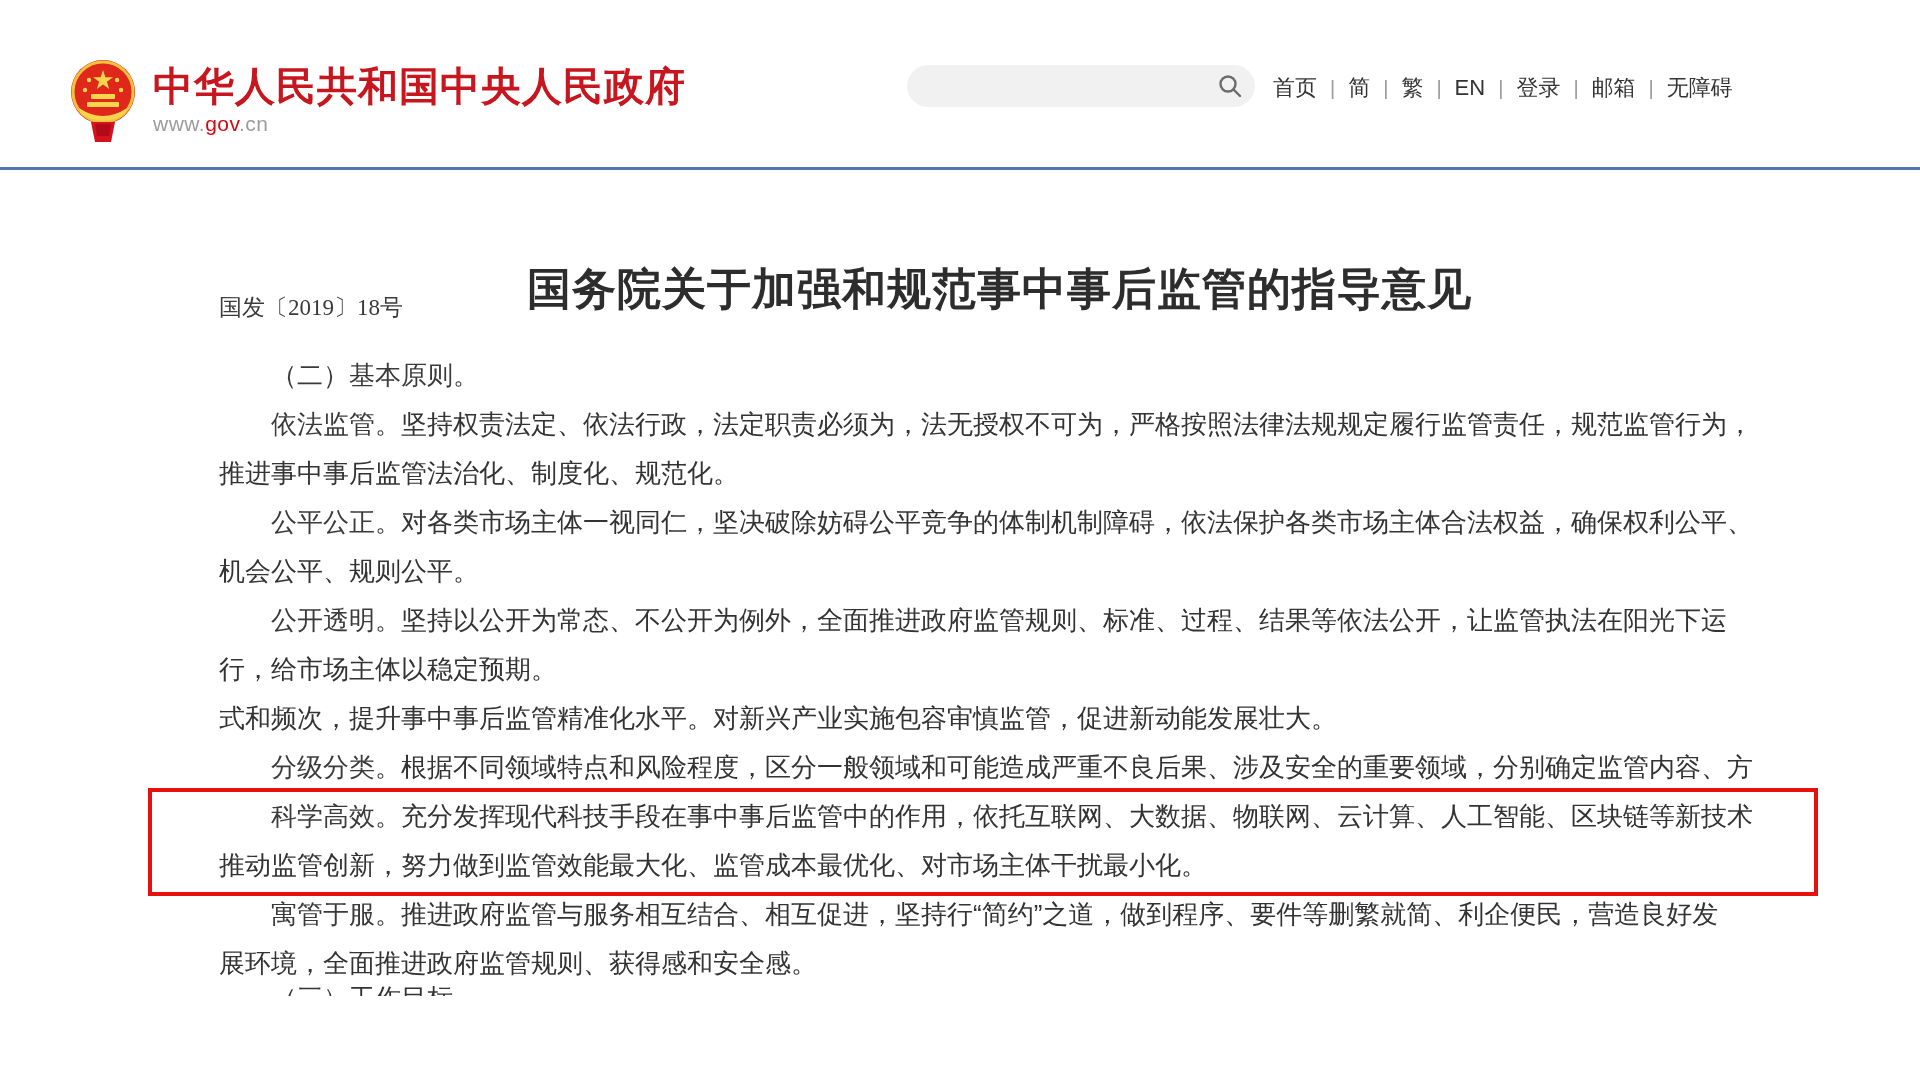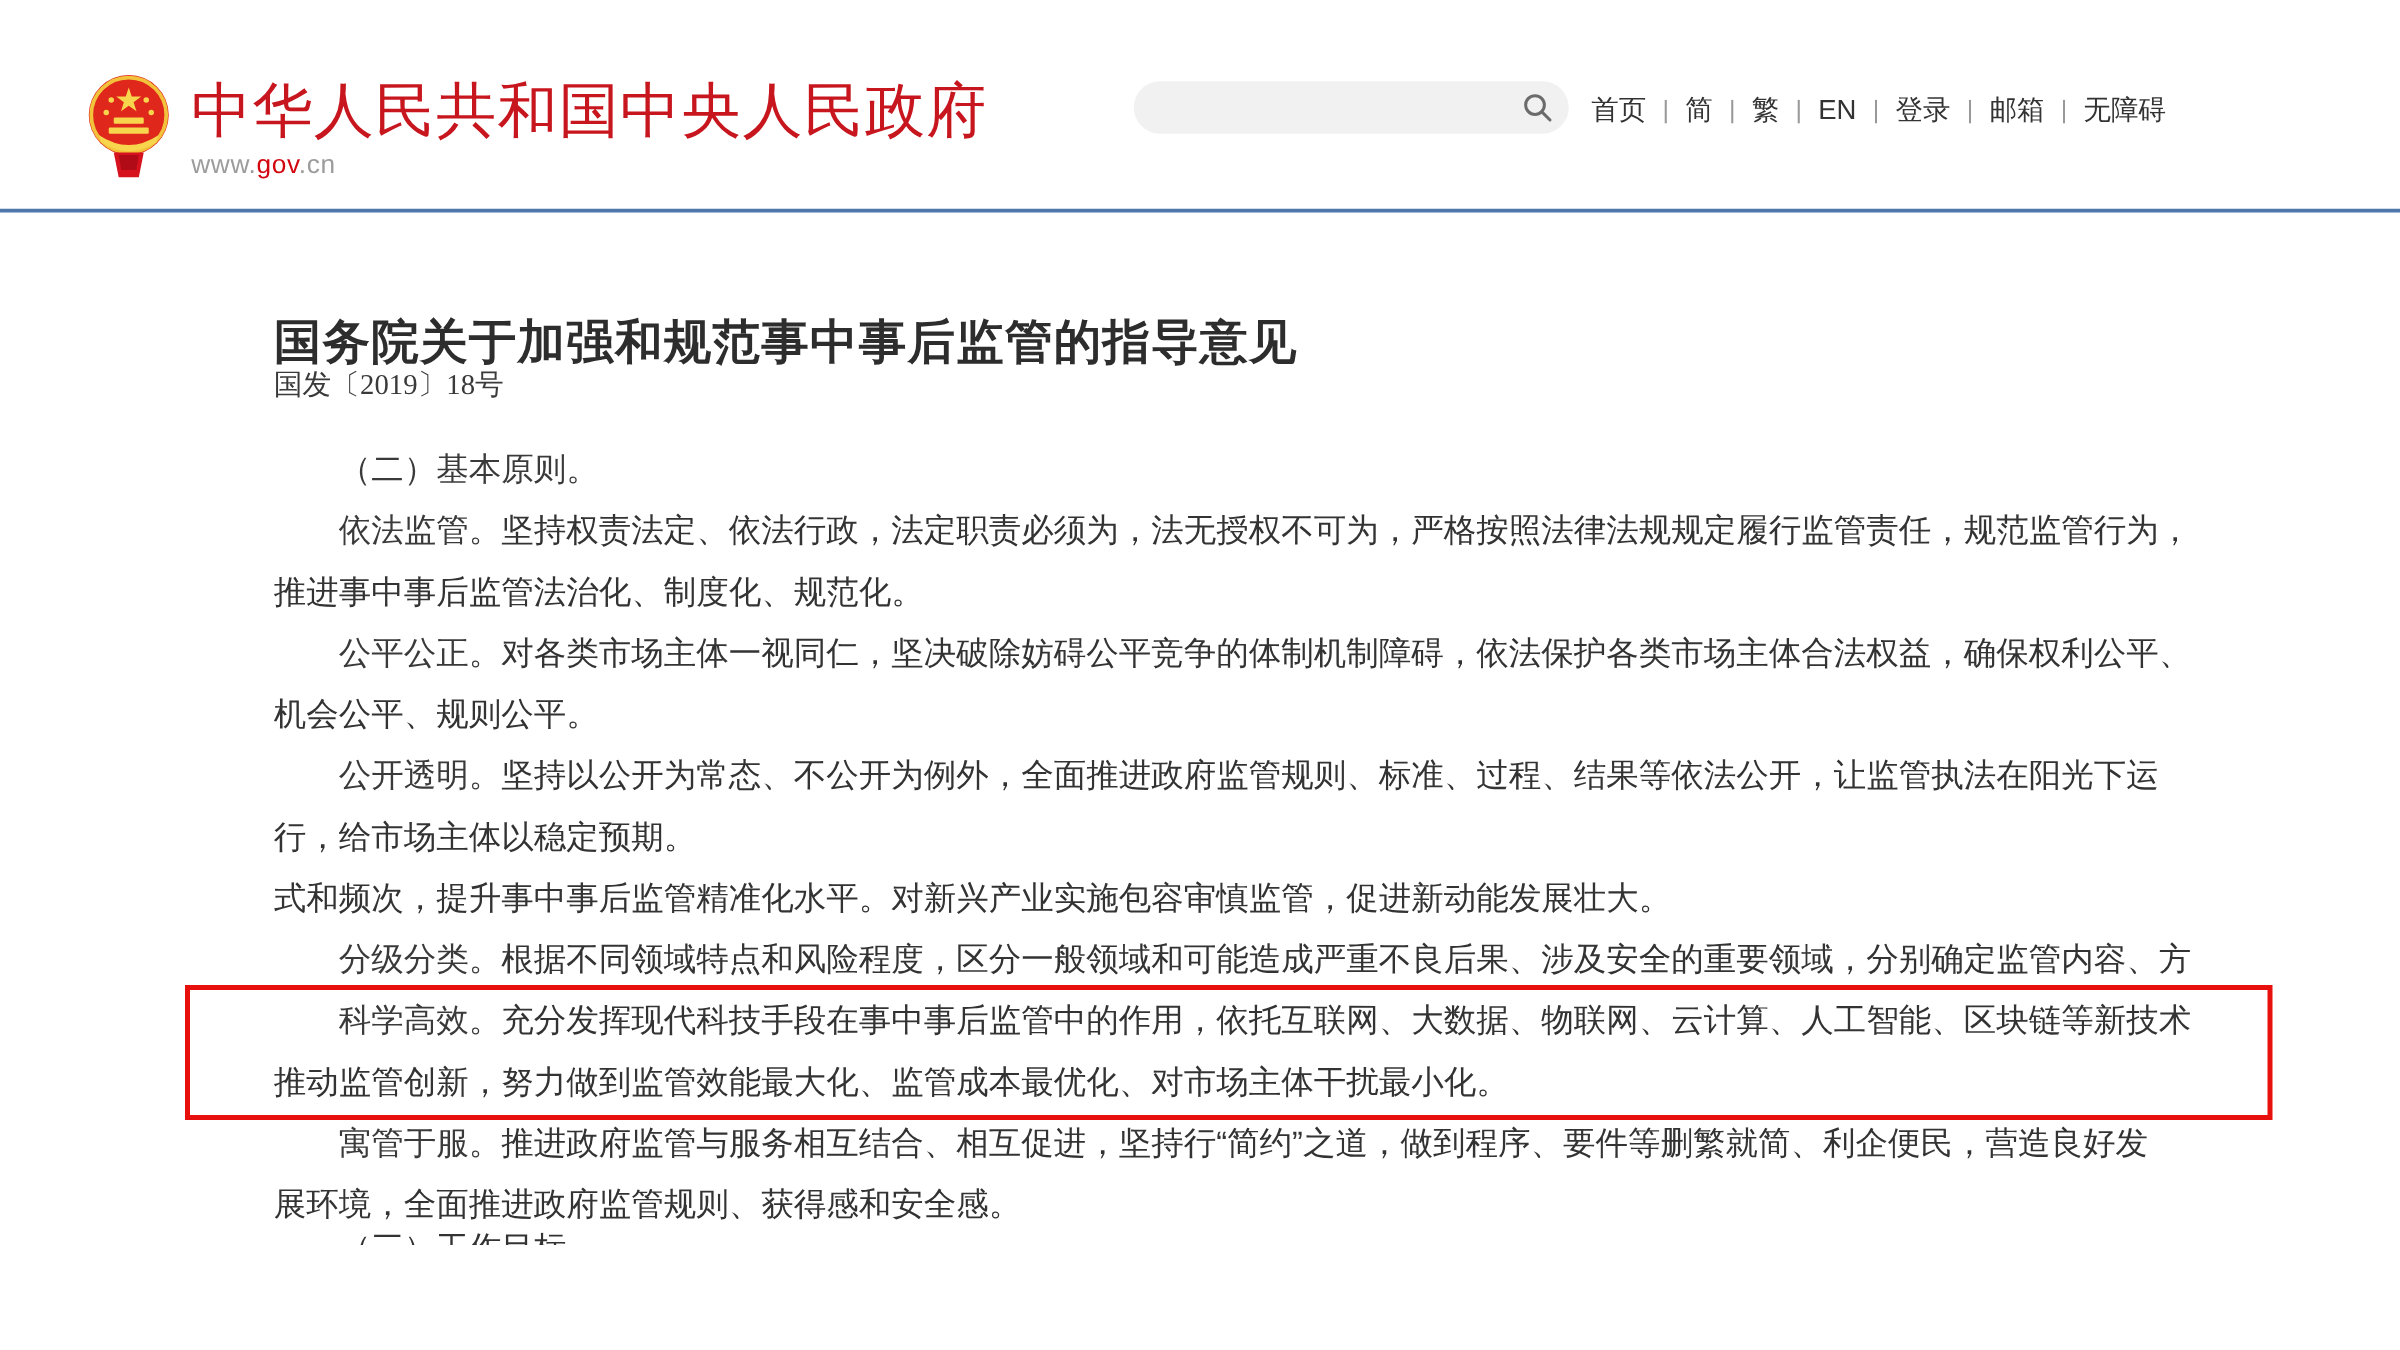--- a/index.html
+++ b/index.html
@@ -6,41 +6,41 @@
   html,body { background:#ffffff; }
   .page {
     position:relative; width:1920px; height:1080px; background:#fff; overflow:hidden;
     font-family:"Liberation Sans", sans-serif;
   }
   
   .header { position:absolute; top:0; left:0; width:1920px; height:167px; background:#fff; }
   .logo-link { position:absolute; left:69px; top:58px; display:flex; align-items:flex-start; cursor:pointer; }
   .emblem { width:68px; height:84px; flex:0 0 auto; }
   .logo-text { margin-left:16px; padding-top:8px; }
-  .site-title { font-size:48px; font-weight:normal; color:#c7161e; letter-spacing:1px; line-height:1.0; white-space:nowrap; }
+  .site-title { font-size:40px; font-weight:bold; color:#c7161e; letter-spacing:1px; line-height:1.0; white-space:nowrap; }
   .site-url { margin-top:6px; font-size:21px; color:#9c9c9c; letter-spacing:0.5px; }
   .site-url .hl { color:#d3070f; }
   .search-pill {
     position:absolute; left:907px; top:65px; width:348px; height:42px;
     background:#f1f1f1; border-radius:21px; display:flex; align-items:center; padding:0 12px 0 20px;
   }
   .search-pill input {
     flex:1; border:none; outline:none; background:transparent; font-size:20px; color:#333;
     font-family:"Liberation Sans", sans-serif;
   }
   .search-icon { width:26px; height:26px; cursor:pointer; flex:0 0 auto; }
   .nav { position:absolute; left:1273px; top:74px; height:28px; display:flex; align-items:center; white-space:nowrap; font-size:22px; color:#333; }
   .nav-link { cursor:pointer; padding:0 13px; }
   .nav-link:first-child { padding-left:0;text-align:right; }
   .nav-sep { color:#999; font-size:20px; }
   .blue-divider { position:absolute; top:167px; left:0; width:1920px; height:3px; background:#4f77ab; }
   
   .doc-title {
-    position:absolute; top:248px; left:219px; width:1561px; 
-    font-family:"Liberation Serif", serif; font-weight:bold; font-size:38px; color:#2d2d2d; letter-spacing:1px;
+    position:absolute; top:260px; left:219px; width:1561px; text-align:center;
+    font-family:"Liberation Serif", serif; font-weight:bold; font-size:44px; color:#2d2d2d; letter-spacing:1px;
   }
   .doc-number {
     position:absolute; top:292px; left:219px; width:1561px; text-align:left;
     font-family:"Liberation Serif", serif; font-size:23px; color:#3a3a3a;
   }
   .doc-body { position:absolute; top:351px; left:219px; width:1600px; }
   .line {
     height:49px; line-height:49px; font-size:26px; color:#333; white-space:nowrap;
     font-family:"Liberation Sans", sans-serif;
   }

